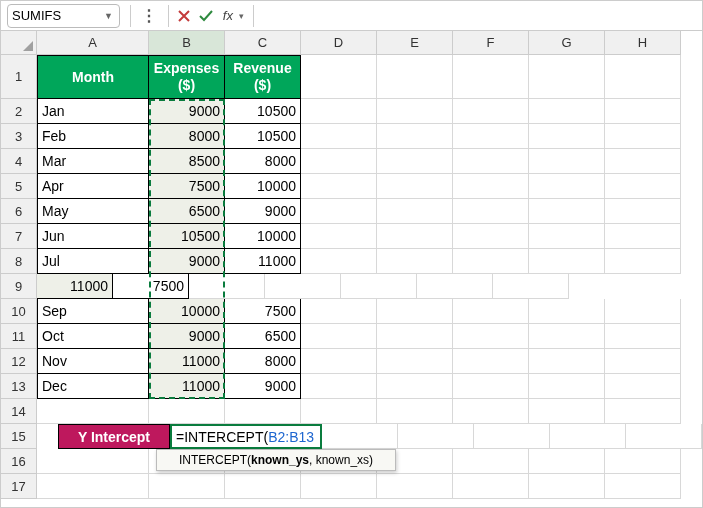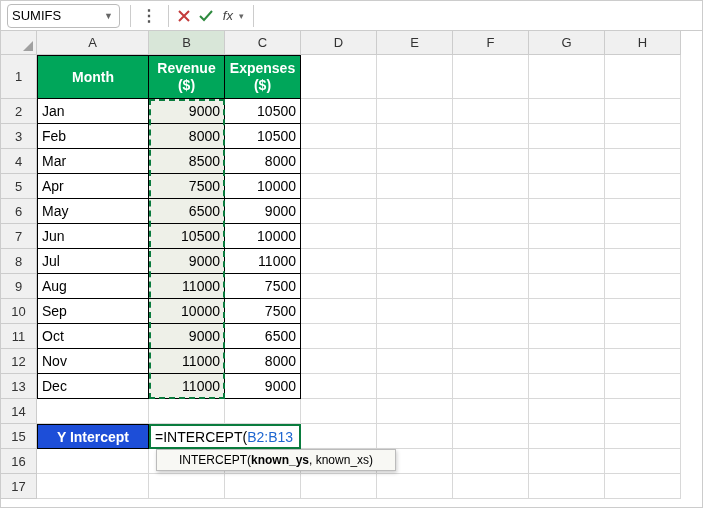--- a/index.html
+++ b/index.html
@@ -34,21 +34,21 @@
 .r { justify-content: flex-end; }
 
 .hdr-cell { background: #00a65a; color: #fff; font-weight: bold; justify-content: center; text-align: center; border-right: 1px solid #000; border-bottom: 1px solid #000; border-top: 1px solid #000; line-height: 1.2; }
 .hdr-first { border-left: 1px solid #000; }
 .data-cell { border-right: 1px solid #000; border-bottom: 1px solid #000; }
 .data-first { border-left: 1px solid #000; }
 .sel-b { background: #eef0e8; }
 
 .marching { position: absolute; border: 2px dashed #0a7c3e; pointer-events: none; }
 
-.ylabel { background: #1d4ed8; color: #fff; font-weight: bold; justify-content: center; border: 1px solid #000; }
+.ylabel { background: #be185d; color: #fff; font-weight: bold; justify-content: center; border: 1px solid #000; margin-left: 21px; }
 .editing { background: #fff; border: 2px solid #0a7c3e; font-size: 14px; padding: 0 4px; display: flex; align-items: center; }
 .editing .ref { color: #1e66d0; }
 
 .tooltip { position: absolute; background: #f8f8f4; border: 1px solid #bbb; box-shadow: 1px 2px 4px rgba(0,0,0,0.2); font-size: 12px; padding: 3px 22px; }
 .tooltip b { font-weight: bold; }
 </style>
 </head>
 <body>
 
 <div class="fbar">
@@ -84,22 +84,22 @@
     <div class="colhead E">E</div>
     <div class="colhead F">F</div>
     <div class="colhead G">G</div>
     <div class="colhead H">H</div>
   </div>
 
   <div class="rows" id="rows">
       <div class="row row1">
         <div class="rowhead">1</div>
 <div class="cell cA hdr-cell hdr-first">Month</div>
+<div class="cell cC hdr-cell">Expenses ($)</div>
 <div class="cell cB hdr-cell">Revenue ($)</div>
-<div class="cell cC hdr-cell">Expenses ($)</div>
 <div class="cell cD"></div>
         <div class="cell cE"></div>
         <div class="cell cF"></div>
         <div class="cell cG"></div>
         <div class="cell cH"></div>
       </div>
       <div class="row">
         <div class="rowhead">2</div>
   <div class="cell cA data-cell data-first">Jan</div>
   <div class="cell cB data-cell sel-b r">9000</div>
@@ -171,21 +171,20 @@
   <div class="cell cB data-cell sel-b r">9000</div>
   <div class="cell cC data-cell r">11000</div>
   <div class="cell cD"></div>
         <div class="cell cE"></div>
         <div class="cell cF"></div>
         <div class="cell cG"></div>
         <div class="cell cH"></div>
       </div>
       <div class="row">
         <div class="rowhead">9</div>
-  <div class="cell cA data-cell data-first">Aug</div>
   <div class="cell cB data-cell sel-b r">11000</div>
   <div class="cell cC data-cell r">7500</div>
   <div class="cell cD"></div>
         <div class="cell cE"></div>
         <div class="cell cF"></div>
         <div class="cell cG"></div>
         <div class="cell cH"></div>
       </div>
       <div class="row">
         <div class="rowhead">10</div>

